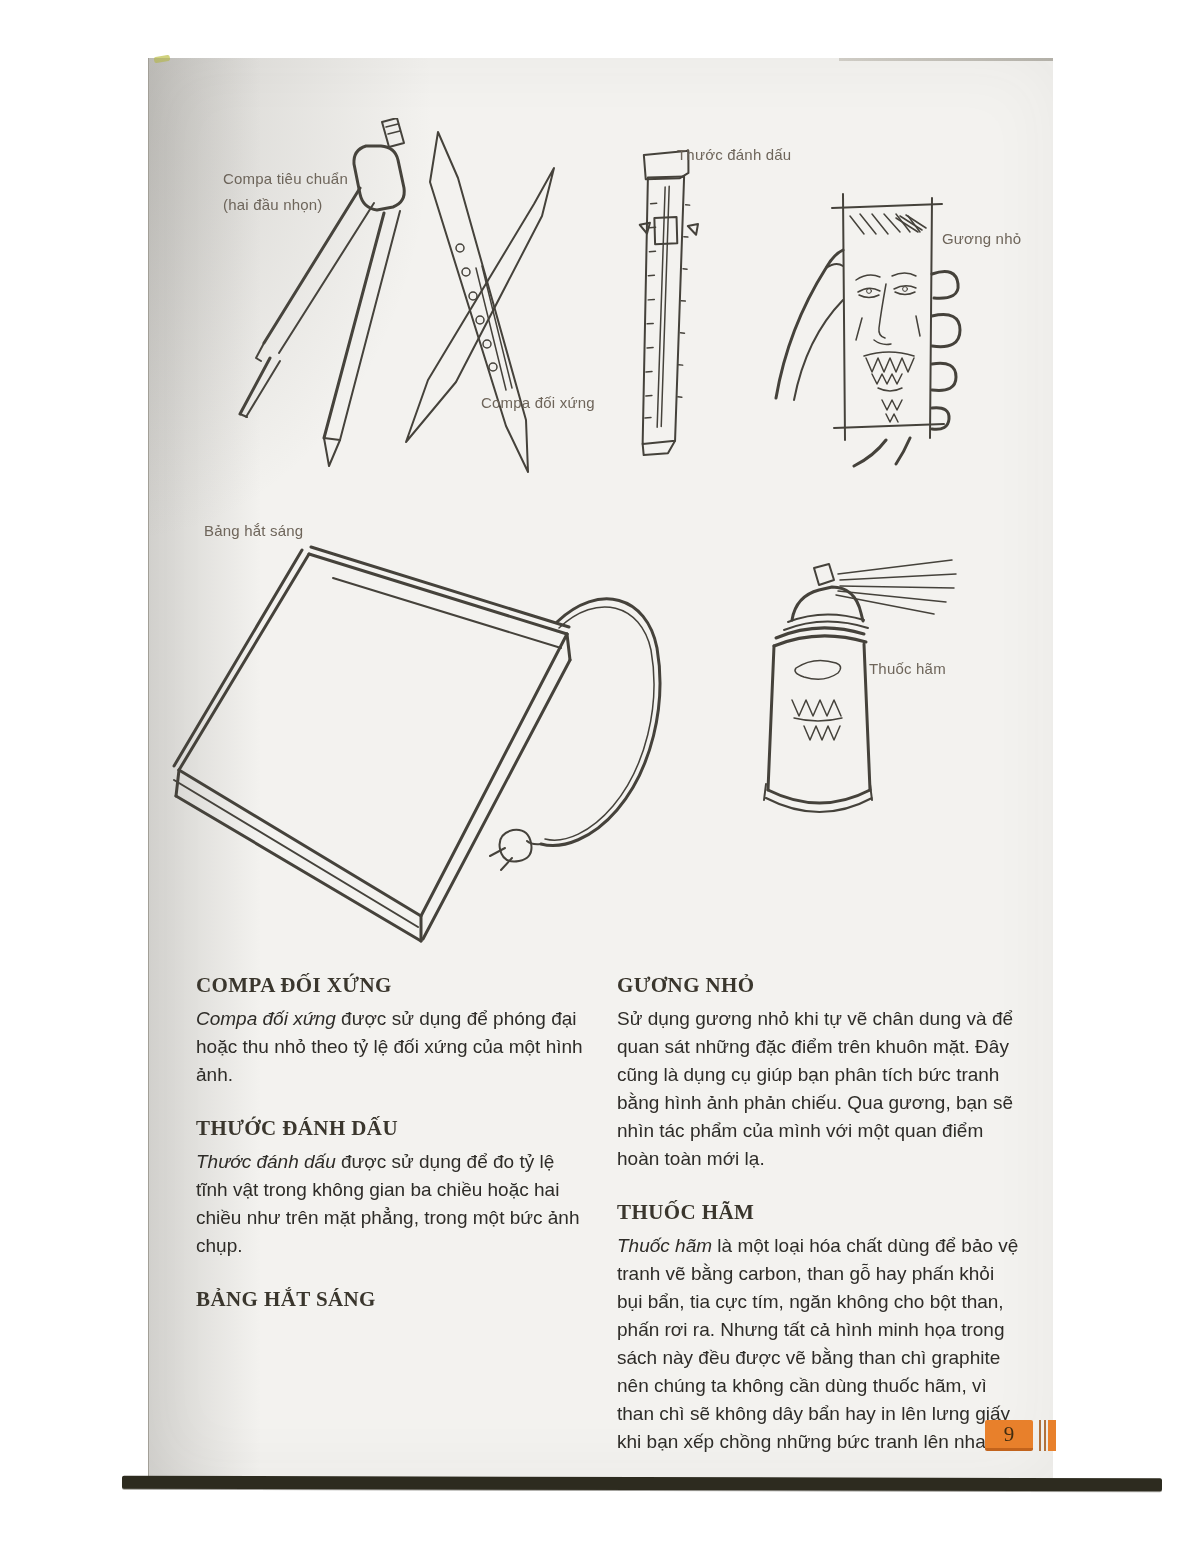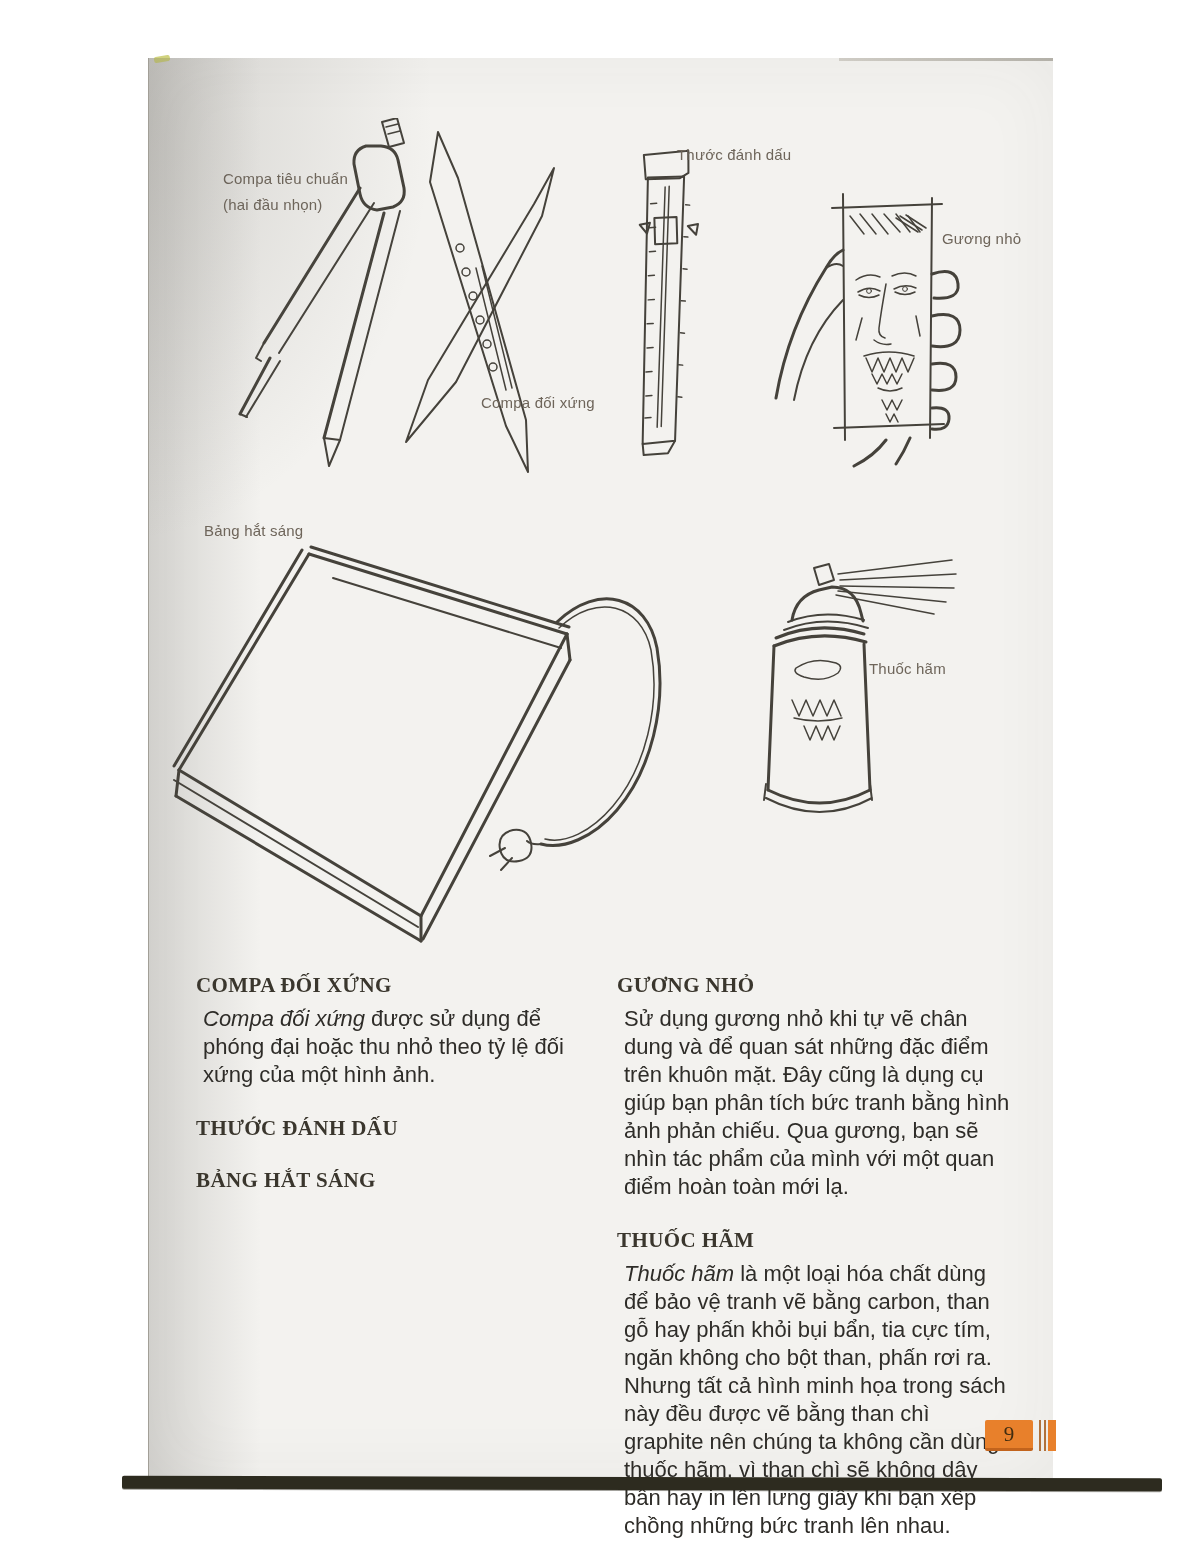--- a/index.html
+++ b/index.html
@@ -47,21 +47,21 @@
   
   .col{position:absolute;top:915px;}
   .col-left{left:47px;width:392px;}
   .col-right{left:468px;width:404px;}
   .section{margin-bottom:27px;}
   .hd{
     margin:0 0 7px 0;
     font-family:"Liberation Serif",serif;font-weight:600;
     font-size:21px;color:#3a362d;letter-spacing:.4px;
   }
-  .bd{margin:7px;font-size:22px;line-height:28px;color:#2e2c28;}
+  .bd{margin:0;font-size:19px;line-height:28px;color:#2e2c28;}
   .lead{font-style:italic;}
   
   .pgbadge{
     position:absolute;left:836px;top:1362px;width:48px;height:28px;
     background:#e8802b;border-bottom:3px solid #c2631c;border-radius:2px;
     text-align:center;font-family:"Liberation Serif",serif;
     font-size:21px;color:#402c10;line-height:28px;
   }
   .sep1,.sep2{position:absolute;top:1362px;width:2px;height:31px;background:#b0713b;}
   .sep1{left:890px;} .sep2{left:895px;}
@@ -182,20 +182,21 @@
   <div class="lbl" style="left:55px;top:464px">Bảng hắt sáng</div>
   <div class="lbl" style="left:720px;top:602px">Thuốc hãm</div>
 
   <div class="col col-left">
     <div class="section">
       <h3 class="hd">COMPA ĐỐI XỨNG</h3>
       <p class="bd"><span class="lead">Compa đối xứng</span><span> được sử dụng để phóng đại hoặc thu nhỏ theo tỷ lệ đối xứng của một hình ảnh.</span></p>
     </div>
     <div class="section">
       <h3 class="hd">THƯỚC ĐÁNH DẤU</h3>
+      <p class="bd"><span class="lead">Thước đánh dấu</span><span> được sử dụng để đo tỷ lệ tĩnh vật trong không gian ba chiều hoặc hai chiều như trên mặt phẳng, trong một bức ảnh chụp.</span></p>
     </div>
     <div class="section">
       <h3 class="hd">BẢNG HẮT SÁNG</h3>
     </div>
   </div>
 
   <div class="col col-right">
     <div class="section">
       <h3 class="hd">GƯƠNG NHỎ</h3>
       <p class="bd"><span class="lead"></span><span>Sử dụng gương nhỏ khi tự vẽ chân dung và để quan sát những đặc điểm trên khuôn mặt. Đây cũng là dụng cụ giúp bạn phân tích bức tranh bằng hình ảnh phản chiếu. Qua gương, bạn sẽ nhìn tác phẩm của mình với một quan điểm hoàn toàn mới lạ.</span></p>

